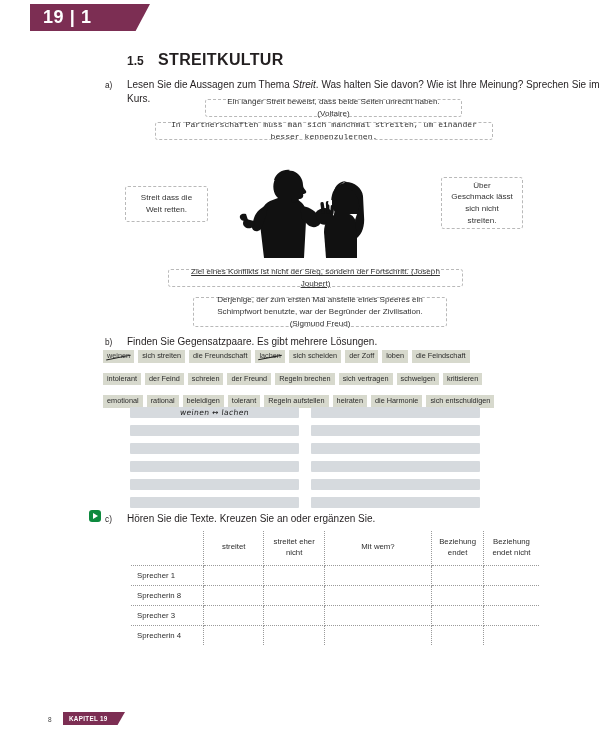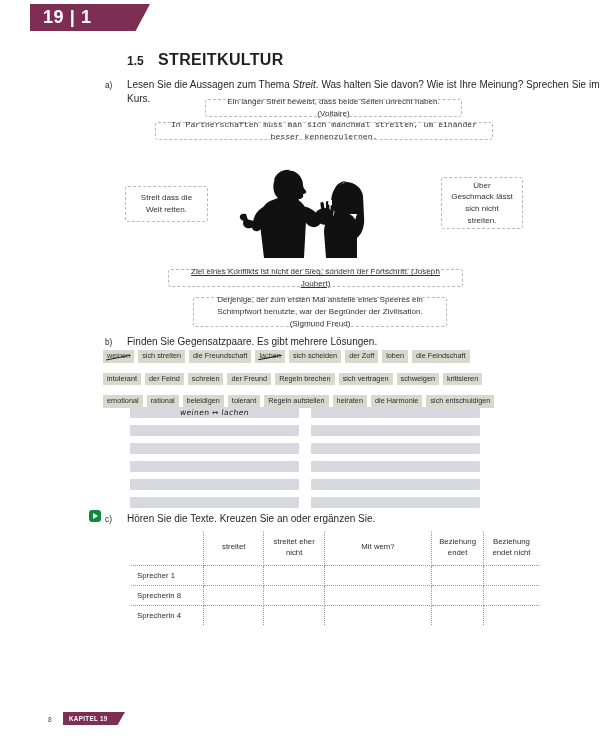--- a/index.html
+++ b/index.html
@@ -329,20 +329,28 @@
         </tr>
         <tr>
           <td class="rowlabel">Sprecherin 8</td>
           <td></td>
           <td></td>
           <td></td>
           <td></td>
           <td></td>
         </tr>
         <tr>
+          <td class="rowlabel">Sprecher 3</td>
+          <td></td>
+          <td></td>
+          <td></td>
+          <td></td>
+          <td></td>
+        </tr>
+        <tr>
           <td class="rowlabel">Sprecherin 4</td>
           <td></td>
           <td></td>
           <td></td>
           <td></td>
           <td></td>
         </tr>
       </tbody>
   </table>
 

